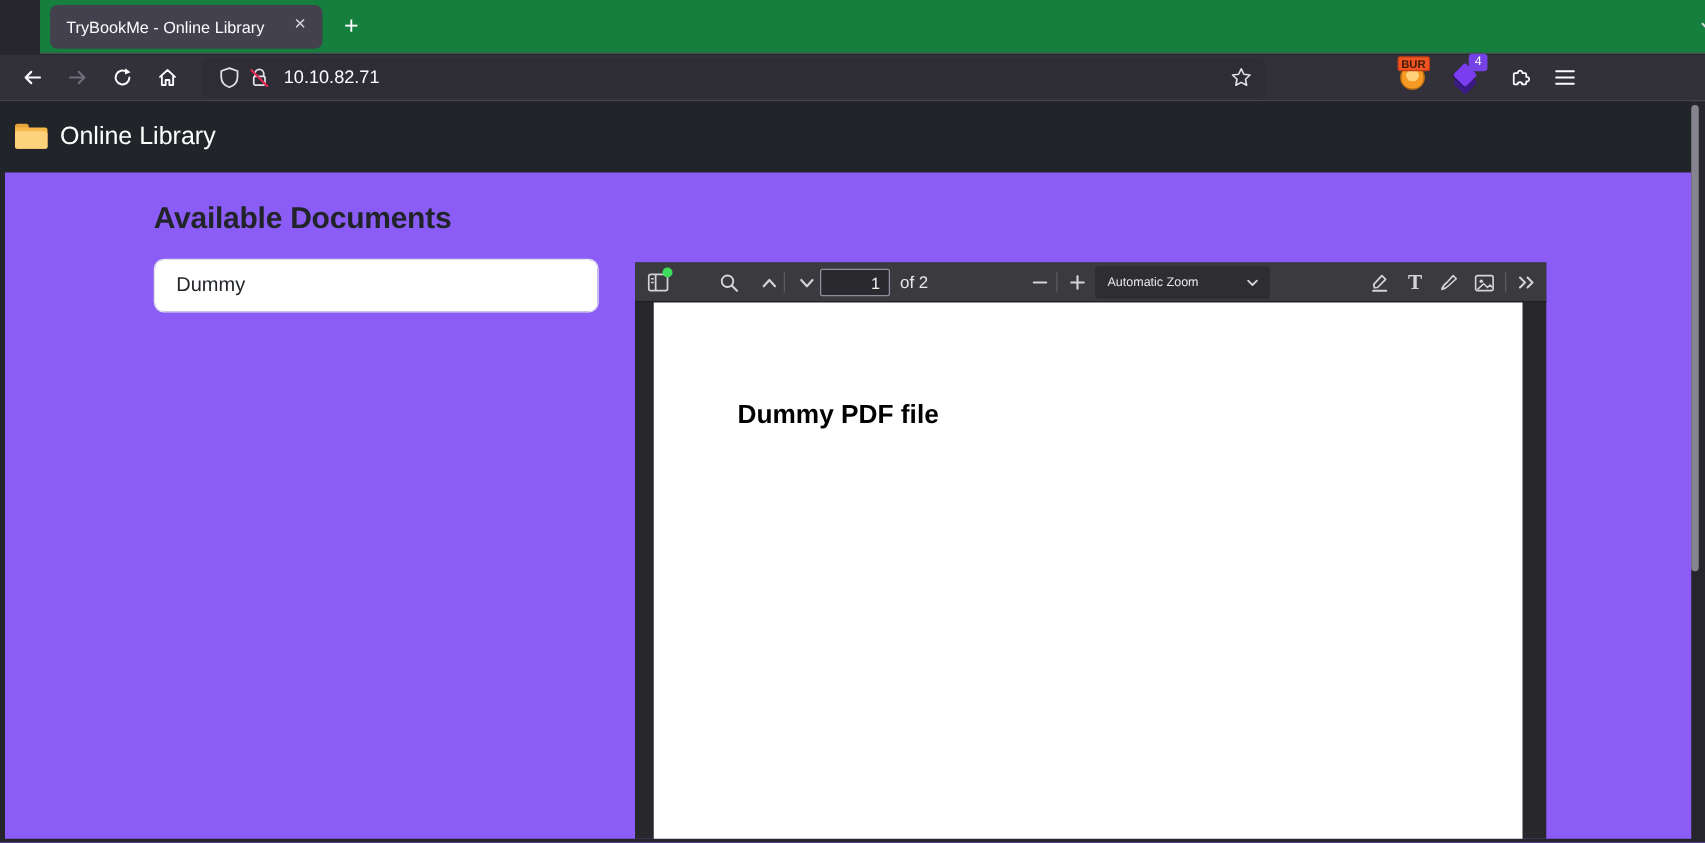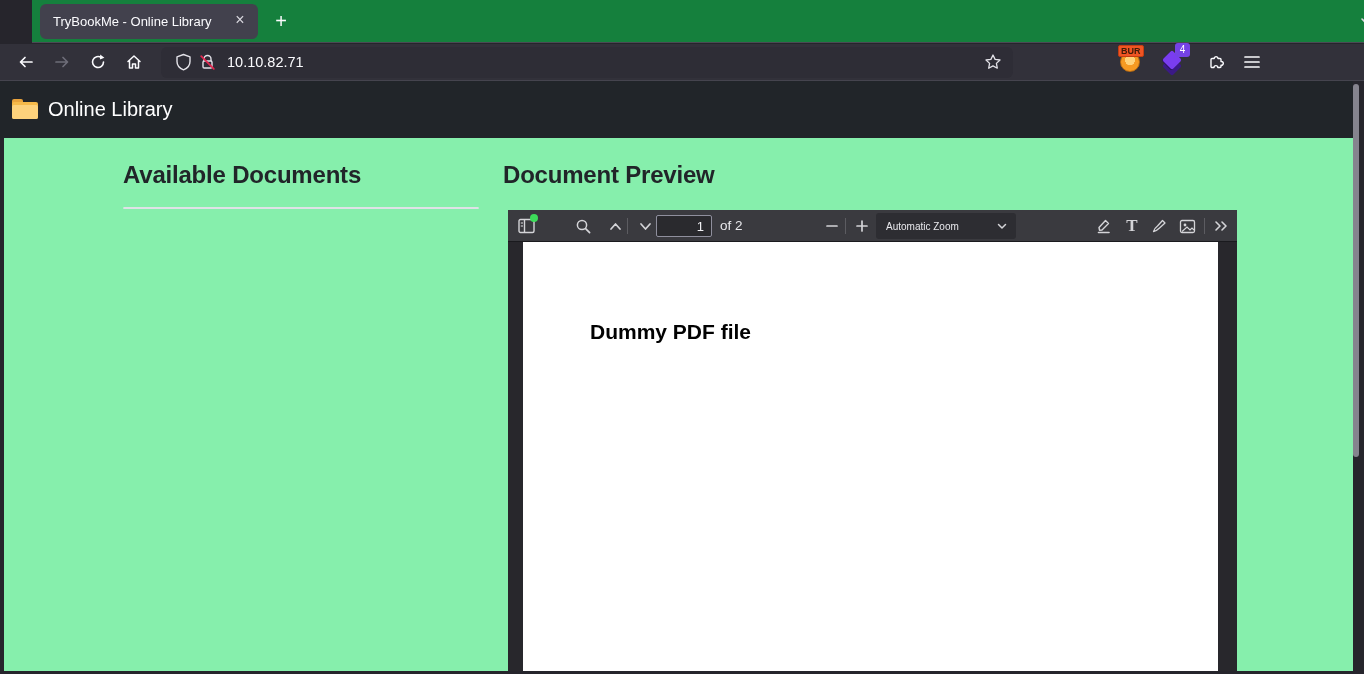--- a/index.html
+++ b/index.html
@@ -31,21 +31,21 @@
   .menu-area { display:flex; align-items:center; gap:6px; margin-left:14px; }
 
   
   .site-header { position:absolute; left:0; top:81px; width:1353px; height:57px; background:#212529; display:flex; align-items:center; padding-left:12px; }
   .folder-ico { width:26px; height:20px; position:relative; margin-right:10px; }
   .folder-back { position:absolute; left:0; top:2px; width:26px; height:17px; background:#f6ba4a; border-radius:2px; }
   .folder-tab { position:absolute; left:0; top:-1px; width:11px; height:6px; background:#e9a33c; border-radius:2px 2px 0 0; }
   .folder-front { position:absolute; left:0; top:5px; width:26px; height:14px; background:#fdd27c; border-radius:2px; }
   .site-title { color:#ffffff; font-size:20px; }
 
-  .page-body { position:absolute; left:4px; top:138px; width:1349px; height:533px; background:#86efac; }
+  .page-body { position:absolute; left:4px; top:138px; width:1349px; height:533px; background:#8b5cf6; }
   .col-heading { position:absolute; top:23px; font-size:24px; font-weight:600; color:#212529; letter-spacing:-0.2px; }
   #docs-heading { left:119px; }
   #preview-heading { left:499px; }
   .doc-list { position:absolute; left:119px; top:69px; width:356px; background:#fff; border:1px solid #dee2e6; border-radius:8px; overflow:hidden; }
   .doc-item { height:41px; display:flex; align-items:center; padding-left:17px; font-size:16px; color:#212529; background:#fff; cursor:pointer; }
   .doc-item + .doc-item { border-top:1px solid #dee2e6; }
 
   
   .pdf-embed { position:absolute; left:504px; top:72px; width:729px; height:461px; background:#28272c; }
   .pdf-toolbar { position:absolute; left:0; top:0; width:729px; height:32px; background:#3a3a3f; border-bottom:1px solid #1a1a1e; }
@@ -159,23 +159,23 @@
   <span class="folder-ico">
     <span class="folder-tab"></span>
       <span class="folder-back"></span>
       <span class="folder-front"></span>
   </span>
   <span class="site-title">Online Library</span>
 </div>
 
 <div class="page-body">
   <h2 class="col-heading" id="docs-heading">Available Documents</h2>
-  <h2 class="col-heading" id="preview-heading">Document Preview</h2>
 
   <div class="doc-list">
+    <div class="doc-item">Dummy</div>
   </div>
 
   <div class="pdf-embed">
     <div class="pdf-toolbar">
 
       <div class="ptb" style="left:6px">
         <svg width="18" height="16" viewBox="0 0 18 16">
             <rect x="1" y="1.5" width="15" height="13" rx="1.5" fill="none" stroke="#d4d4d8" stroke-width="1.4"></rect>
             <line x1="6.5" y1="1.5" x2="6.5" y2="14.5" stroke="#d4d4d8" stroke-width="1.4"></line>
             <line x1="2.8" y1="5" x2="5" y2="5" stroke="#d4d4d8" stroke-width="1.1"></line>

